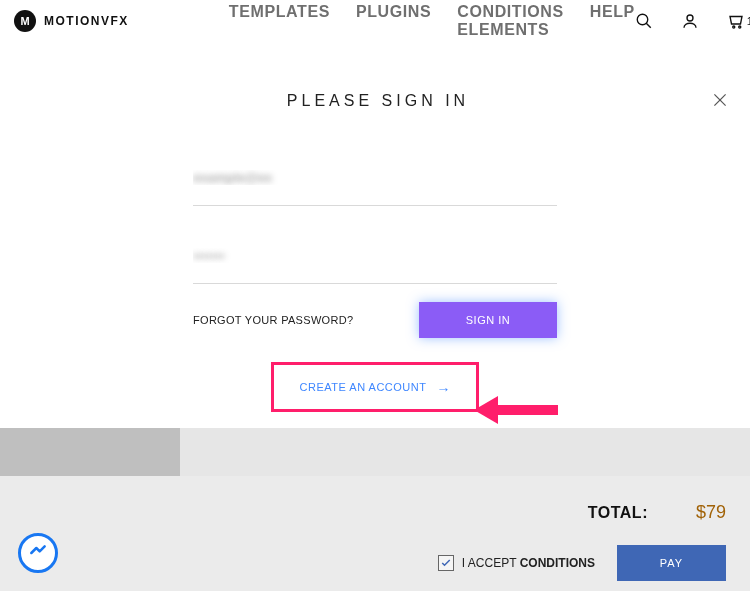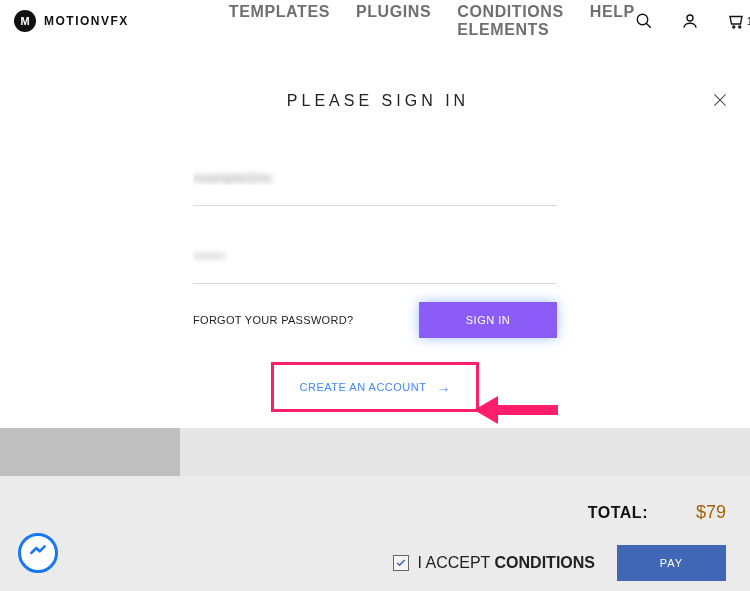--- a/index.html
+++ b/index.html
@@ -32,21 +32,21 @@
   .create-text { color: #3f87ff; font-size: 11px; letter-spacing: 0.5px; }
   .create-arrow { color: #3f87ff; font-size: 14px; }
   .pointer-arrow { position: absolute; left: 470px; top: 350px; }
   .footer-band { height: 48px; background: #bfbfbf; position: relative; }
   .footer-band .inner-white { position: absolute; left: 180px; top: 0; right: 0; bottom: 0; background: #e6e6e6; }
   .checkout { height: 115px; background: #ebebeb; position: relative; padding: 26px 24px 0 0; }
   .total-row { display: flex; justify-content: flex-end; align-items: baseline; gap: 48px; }
   .total-label { font-size: 16px; font-weight: 700; letter-spacing: 0.5px; color: #111; margin-left: 34px; }
   .total-amount { font-size: 18px; font-weight: 500; color: #a16207; }
   .pay-row { display: flex; justify-content: flex-end; align-items: center; gap: 22px; margin-top: 22px; }
-  .accept { display: flex; align-items: center; gap: 8px; font-size: 16px; color: #222; }
+  .accept { display: flex; align-items: center; gap: 8px; font-size: 12px; color: #222; }
   .accept strong { font-weight: 700; }
   .chk { width: 16px; height: 16px; border: 1px solid #666; background: #f5f5f5; display: flex; align-items: center; justify-content: center; cursor: pointer; }
   .chk svg { stroke: #3f67b5; stroke-width: 2; fill: none; }
   .pay-btn { width: 109px; height: 36px; background: #3f67b5; color: #fff; border: none; font-size: 11px; letter-spacing: 1px; cursor: pointer; }
   .messenger { position: absolute; left: 18px; bottom: 18px; width: 40px; height: 40px; border-radius: 50%; background: #fff; border: 3px solid #1877f2; display: flex; align-items: center; justify-content: center; cursor: pointer; }
 </style>
 </head>
 <body>
 
 <div class="header">

